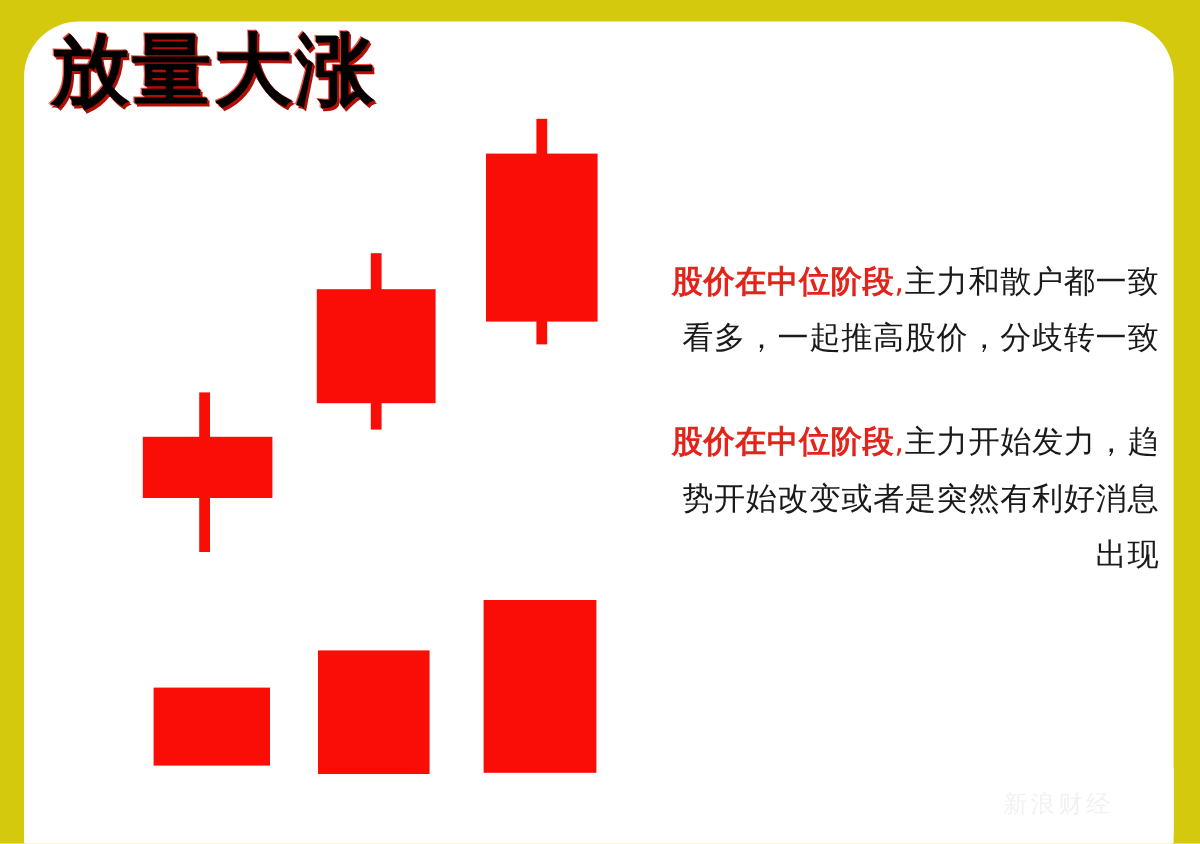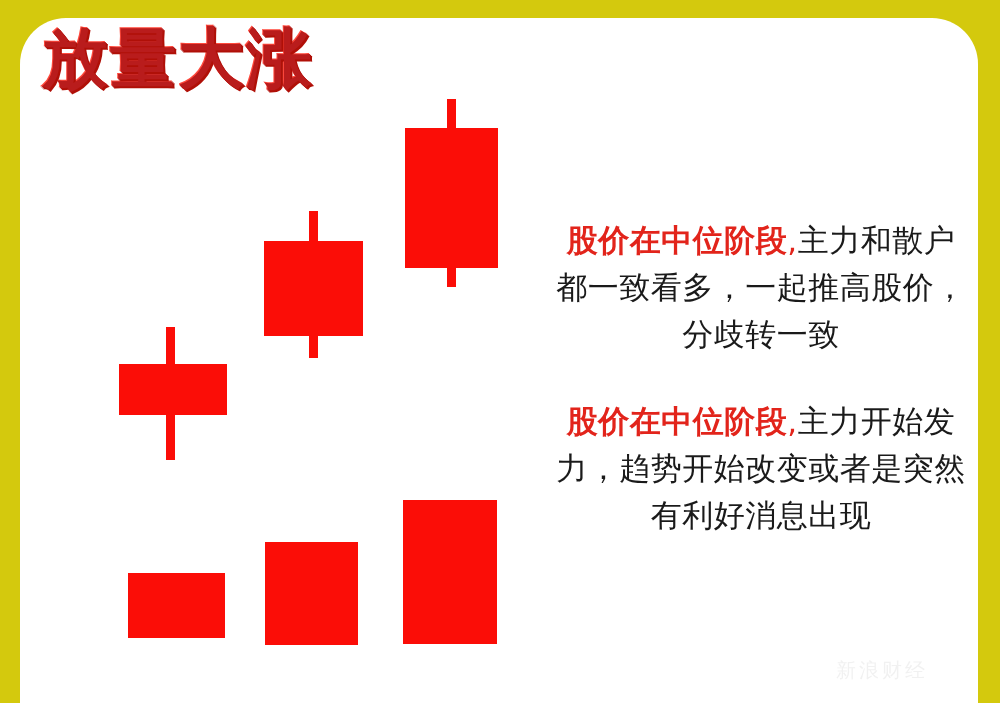--- a/index.html
+++ b/index.html
@@ -85,25 +85,25 @@
 
   
   #copy {
     position: absolute;
     left: 556px;
     top: 186px;
     width: 410px;
   }
   .para {
     font-family: "DejaVu Sans", "Liberation Sans", sans-serif;
-    font-size: 31px;
+    font-size: 26px;
     line-height: 47px;
     color: #1a1a1a;
     letter-spacing: 0.5px;
-    text-align: center;
+    text-align: right;
   }
   .para + .para { margin-top: 40px; }
   .hl {
     color: #e2241b;
     font-weight: bold;
   }
   .comma-red { color: #e2241b; }
 
   
   #watermark {
@@ -118,21 +118,21 @@
   }
 </style>
 </head>
 <body>
 
 <div id="poster" style="background: rgb(212, 201, 13);">
 
   <div id="card"></div>
   <div id="bottom-fill"></div>
 
-  <div id="title" style="color: #b91c1c;">放量大涨</div>
+  <div id="title" style="color: #000000;">放量大涨</div>
 
   <div id="chart">
 
     <div class="candle">
       <div class="candle-wick" style="left: 166px; top: 327px; width: 9px; height: 133px; background: rgb(251, 13, 7);"></div>
       <div class="candle-body" style="left: 119px; top: 364px; width: 108px; height: 51px; background: rgb(251, 13, 7);"></div>
     </div>
 
     <div class="candle">
       <div class="candle-wick" style="left: 309px; top: 211px; width: 9px; height: 147px; background: rgb(251, 13, 7);"></div>

